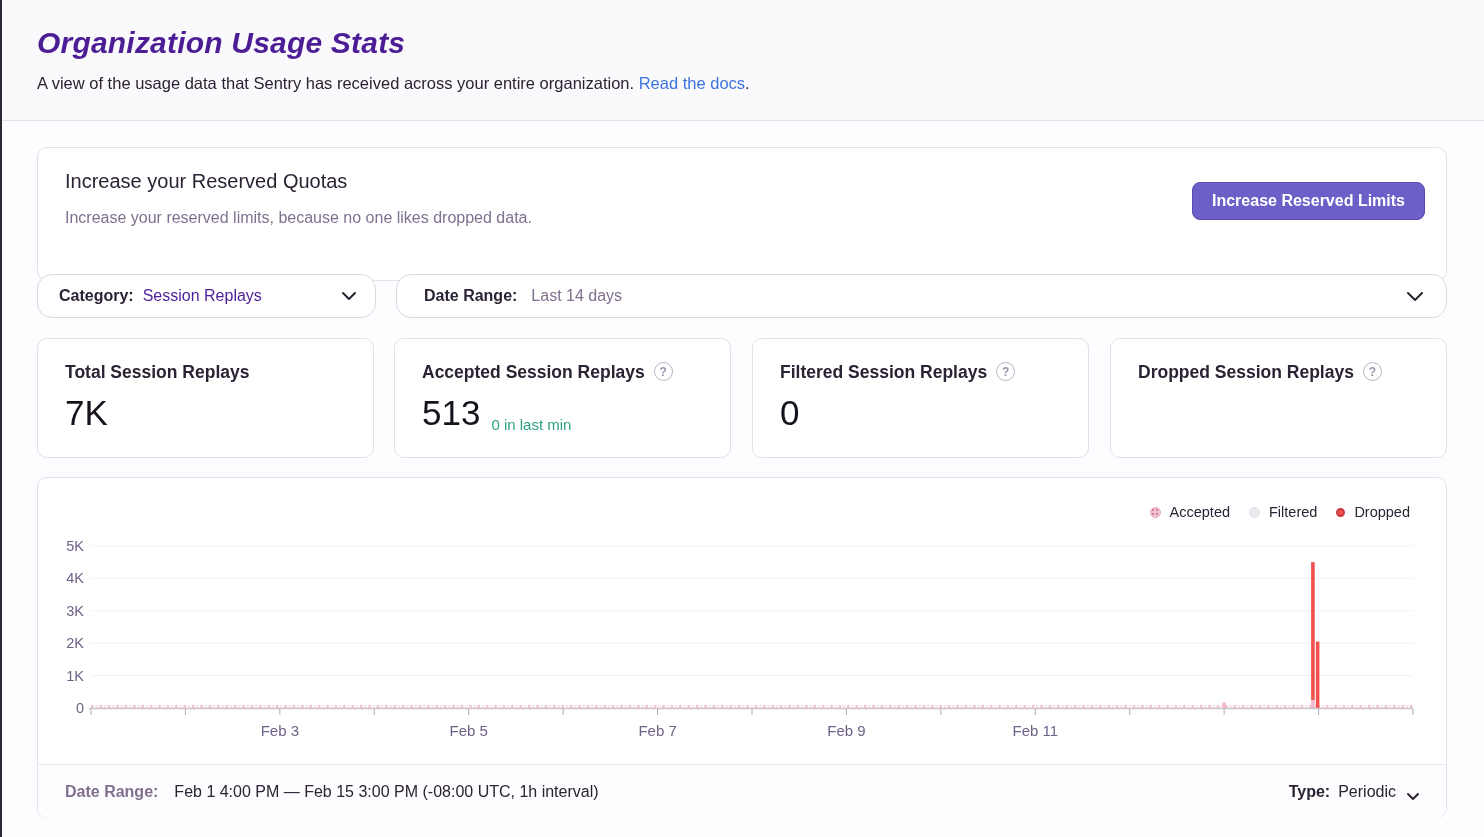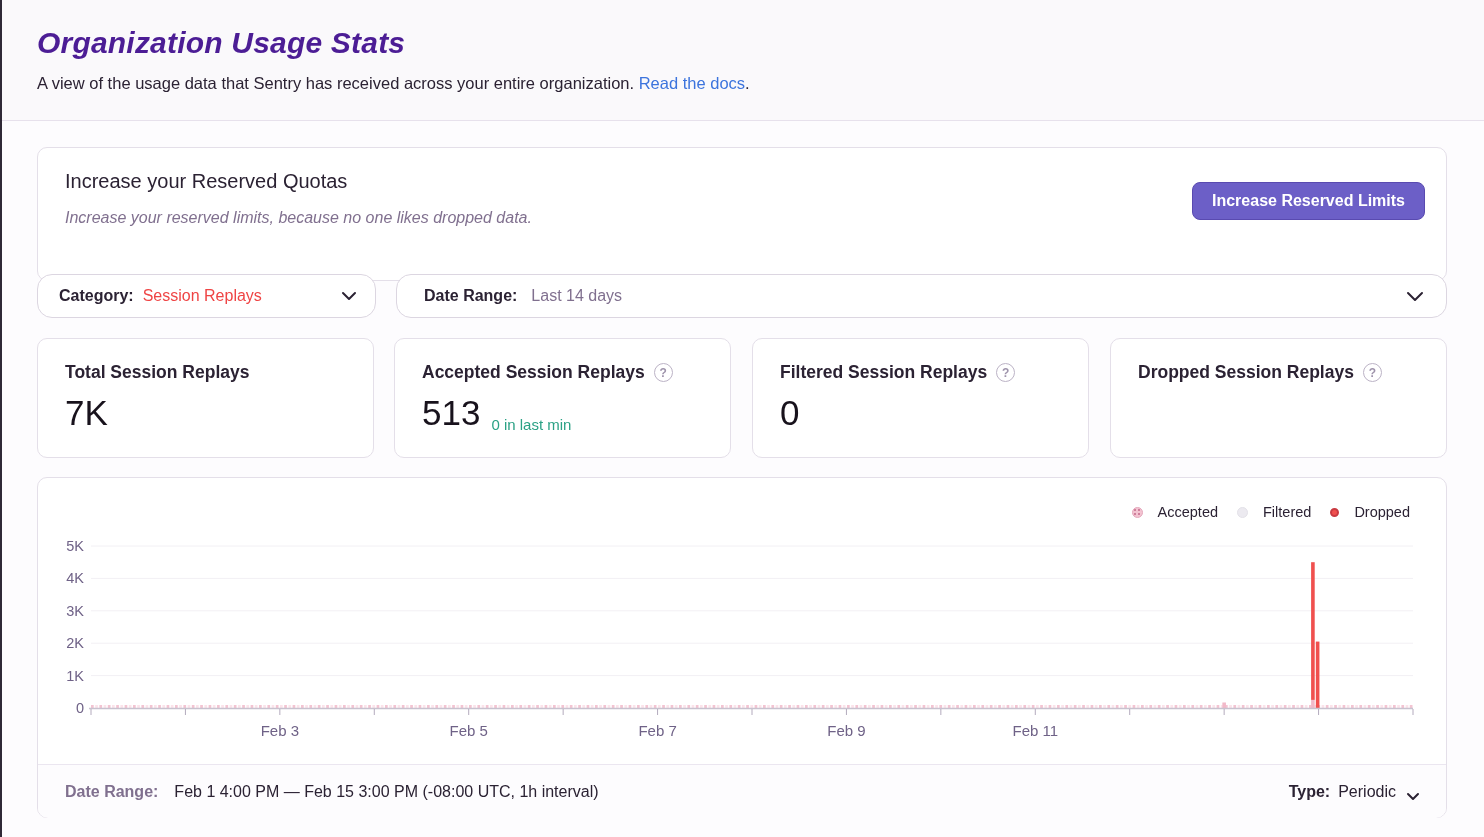--- a/index.html
+++ b/index.html
@@ -19,62 +19,62 @@
   .page-subtitle { margin-top:14px; font-size:16.5px; color:#2b2233; }
   .doc-link { color:#3c74dd; text-decoration:none; cursor:pointer; }
 
   .card {
     position:absolute; background:#fff; border:1px solid #e4dfe9; border-radius:10px;
   }
 
   
   .quota-card { left:37px; top:147px; width:1410px; height:134px; padding:22px 21px 0 27px; }
   .quota-title { font-size:20px; font-weight:400; color:#2b2233; }
-  .quota-desc { margin-top:16px; font-size:16px; color:#80708f;font-style:italic; }
+  .quota-desc { margin-top:16px; font-size:16px; color:#80708f; }
   .quota-button {
     position:absolute; right:21px; top:34px; height:38px; padding:8px 19px;
     background:#6c5fc7; border:1px solid #594ab0; border-radius:8px;
     color:#fff; font-size:16px; font-weight:700; font-family:inherit; cursor:pointer;
   }
 
   
   .filter-pill {
     position:absolute; top:274px; height:44px; background:#fff;
     border:1px solid #dcd6e1; border-radius:15px; display:flex; align-items:center;
     font-size:16px; cursor:pointer;
   }
   .category-pill { left:37px; width:339px; padding:0 18px 0 21px; }
   .daterange-pill { left:396px; width:1051px; padding:0 22px 0 27px; }
   .pill-label { font-weight:700; color:#2b2233; }
-  .pill-value { margin-left:9px; color:#ef4444; }
+  .pill-value { margin-left:9px; color:#4c1d95; }
   .pill-value.muted { margin-left:14px; color:#80708f; }
   .pill-chevron { margin-left:auto; display:flex; align-items:center; }
   .chev { stroke:#2b2233; stroke-width:2; fill:none; stroke-linecap:round; stroke-linejoin:round; }
 
   
   .stat-card { top:338px; width:337px; height:120px; padding:23px 20px 0 27px; }
-  .stat-title-row { display:flex; align-items:center; gap:9px; }
+  .stat-title-row { display:flex; align-items:flex-start; gap:9px; }
   .stat-title { font-size:17.5px; font-weight:700; color:#2b2233; }
   .help-icon {
     width:19px; height:19px; border:1px solid #bcb3c6; border-radius:50%;
     color:#9e93ab; font-size:12px; font-weight:700; display:flex; align-items:center;
     justify-content:center; cursor:pointer; flex:0 0 auto;
   }
   .stat-value-row { margin-top:10px; display:flex; align-items:flex-end; gap:11px; }
   .stat-value { font-size:35px; font-weight:500; color:#18121c; }
   .stat-sub { font-size:15px; color:#2ba185; }
 
   
   .chart-card { left:37px; top:477px; width:1410px; height:341px; padding:0; }
   .chart-area { position:relative; width:100%; height:286px; }
   .chart-legend {
     position:absolute; top:26px; right:36px; display:flex; gap:19px; align-items:center;
     font-size:14.5px; color:#2b2233;
   }
-  .legend-item { display:flex; align-items:center; gap:15px; cursor:pointer; }
+  .legend-item { display:flex; align-items:center; gap:9px; cursor:pointer; }
   .legend-dot { width:11px; height:11px; border-radius:50%; }
   .legend-dot.accepted {
     background:#f3c3d1;
     background-image:radial-gradient(#cf7f9b 28%, rgba(0,0,0,0) 32%);
     background-size:4px 4px; border:1px solid #e4a8bc;
   }
   .legend-dot.filtered { background:#eceaf0; border:1px solid #e3e1e8; }
   .legend-dot.dropped { background:#f0504e; border:2px solid #c93a41; width:9px; height:9px; }
   .chart-svg { position:absolute; left:0; top:0; }
 

